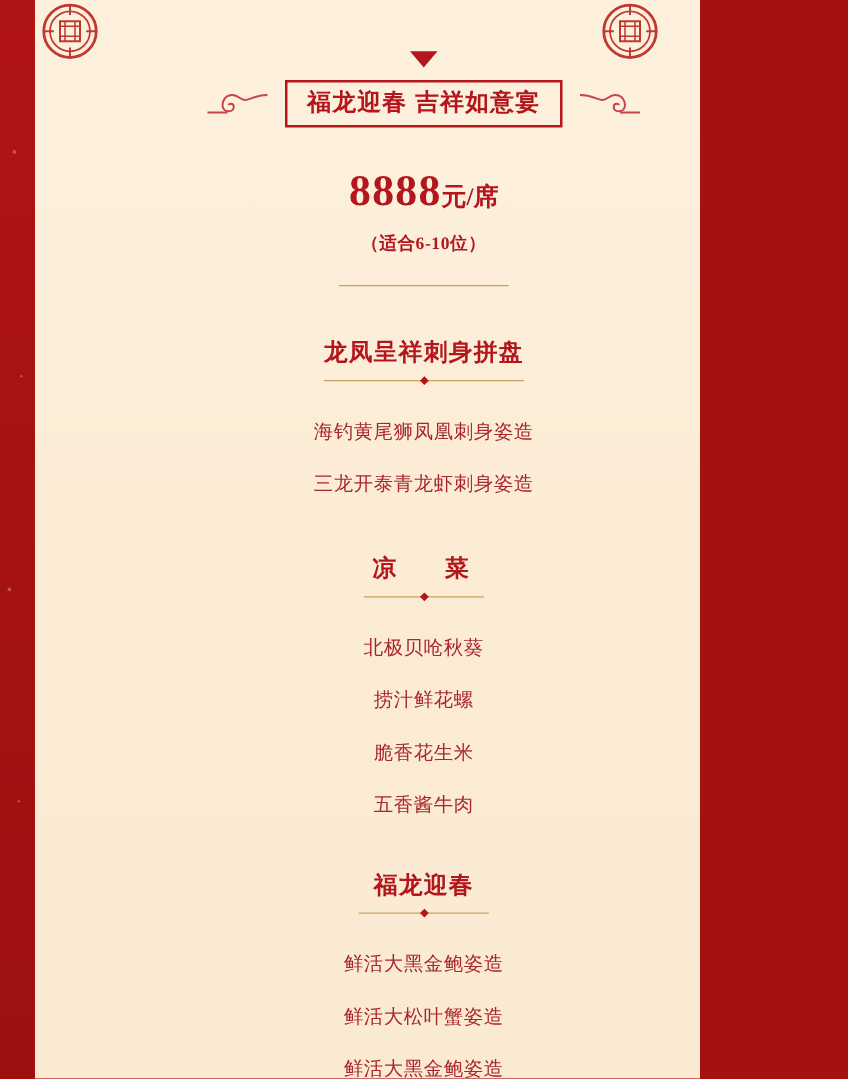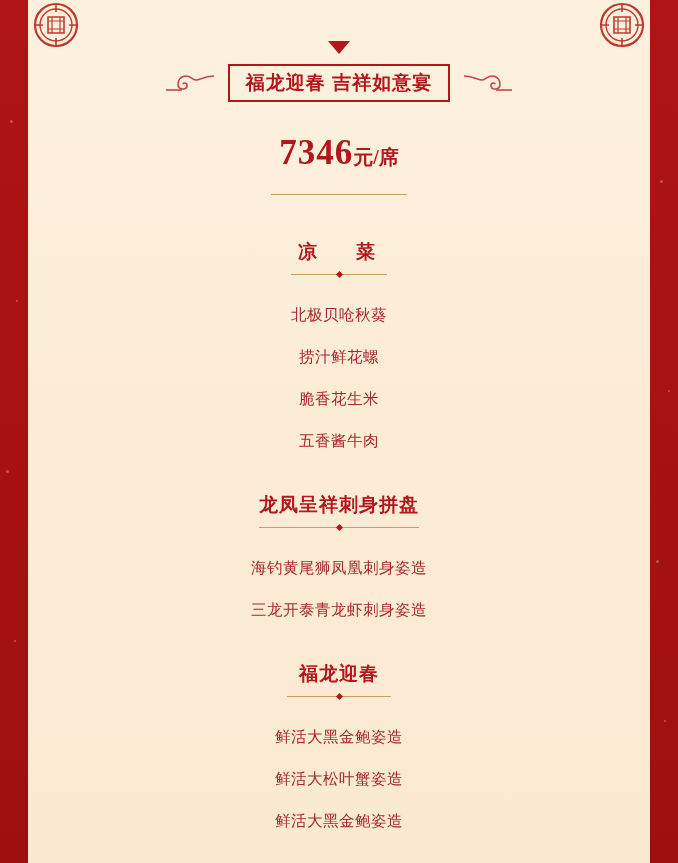--- a/index.html
+++ b/index.html
@@ -8,21 +8,21 @@
   }
   body {
     width: 678px;
     height: 863px;
     overflow: hidden;
     font-family: "Liberation Sans", sans-serif;
     background: #a51111;
   }
   .poster {
     position: relative;
-    width: 678px;
+    width: 560px;
     height: 863px;
     background: linear-gradient(180deg, #b01414 0%, #a81212 40%, #9e1010 100%);
     overflow: hidden;
     text-decoration: underline;
   }
   
   .speck {
     position: absolute;
     background: #e8a0a0;
     opacity: 0.45;
@@ -187,46 +187,47 @@
         <div class="title-box">福龙迎春 吉祥如意宴</div>
         <span class="flourish">
           <svg width="52" height="26" viewBox="0 0 52 26">
             <path d="M2 6 C12 6 16 10 20 10 C24 10 25 6 30 6 C36 6 38 11 38 14 C38 17 36 19 33 19 C30 19 29 17 29 15.5 C29 14 30 13 31.5 13 C32.5 13 33 13.6 33 14.2" fill="none" stroke="#c9434a" stroke-width="1.6"></path>
             <path d="M50 20 L34 20" fill="none" stroke="#c9434a" stroke-width="1.6"></path>
           </svg>
         </span>
       </div>
 
       <div class="price">
-        <span class="num">7346</span><span class="unit">元/席</span>
-      </div>
-
+        <span class="num">8888</span><span class="unit">元/席</span>
+      </div>
+
+      <div class="subprice">（适合6-10位）</div>
 
       <div class="hr"></div>
+
+      <div class="section tight">
+        <div class="sec-head">龙凤呈祥刺身拼盘</div>
+        <div class="sec-underline" style="width:160px;">
+          <div class="bar"></div>
+            <div class="dot"></div>
+        </div>
+        <div class="dish first">海钓黄尾狮凤凰刺身姿造</div>
+        <div class="dish">三龙开泰青龙虾刺身姿造</div>
+      </div>
 
       <div class="section">
         <div class="sec-head wide">凉　菜</div>
         <div class="sec-underline" style="width:96px;">
           <div class="bar"></div>
             <div class="dot"></div>
         </div>
         <div class="dish first">北极贝呛秋葵</div>
         <div class="dish">捞汁鲜花螺</div>
         <div class="dish">脆香花生米</div>
         <div class="dish">五香酱牛肉</div>
-      </div>
-
-      <div class="section tight">
-        <div class="sec-head">龙凤呈祥刺身拼盘</div>
-        <div class="sec-underline" style="width:160px;">
-          <div class="bar"></div>
-            <div class="dot"></div>
-        </div>
-        <div class="dish first">海钓黄尾狮凤凰刺身姿造</div>
-        <div class="dish">三龙开泰青龙虾刺身姿造</div>
       </div>
 
       <div class="section tight">
         <div class="sec-head">福龙迎春</div>
         <div class="sec-underline" style="width:104px;">
           <div class="bar"></div>
             <div class="dot"></div>
         </div>
         <div class="dish first">鲜活大黑金鲍姿造</div>
         <div class="dish">鲜活大松叶蟹姿造</div>

